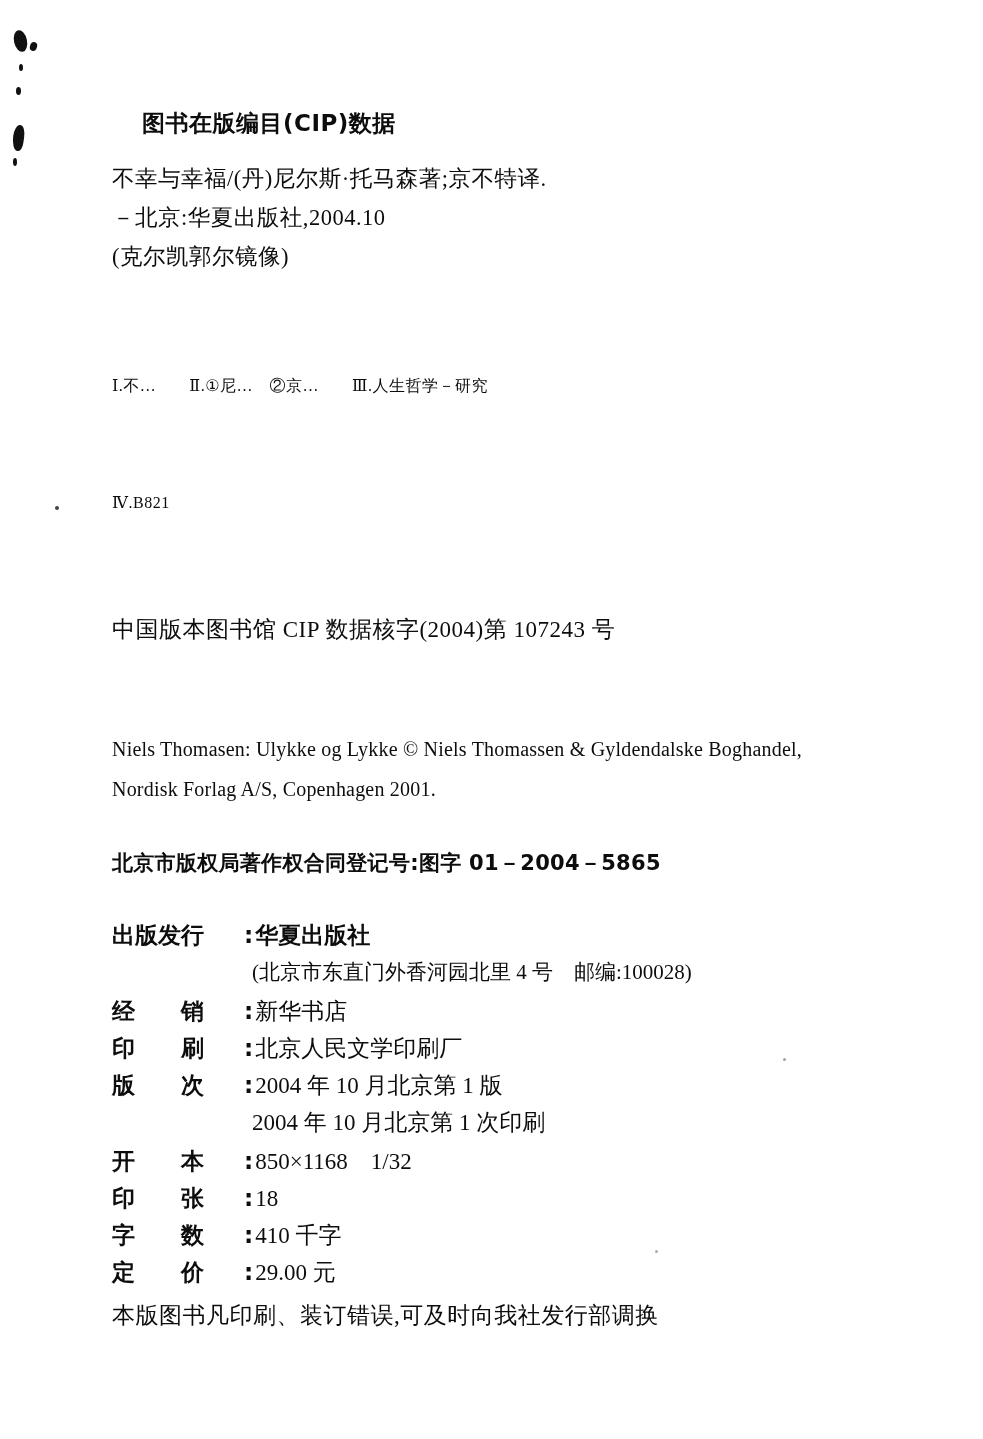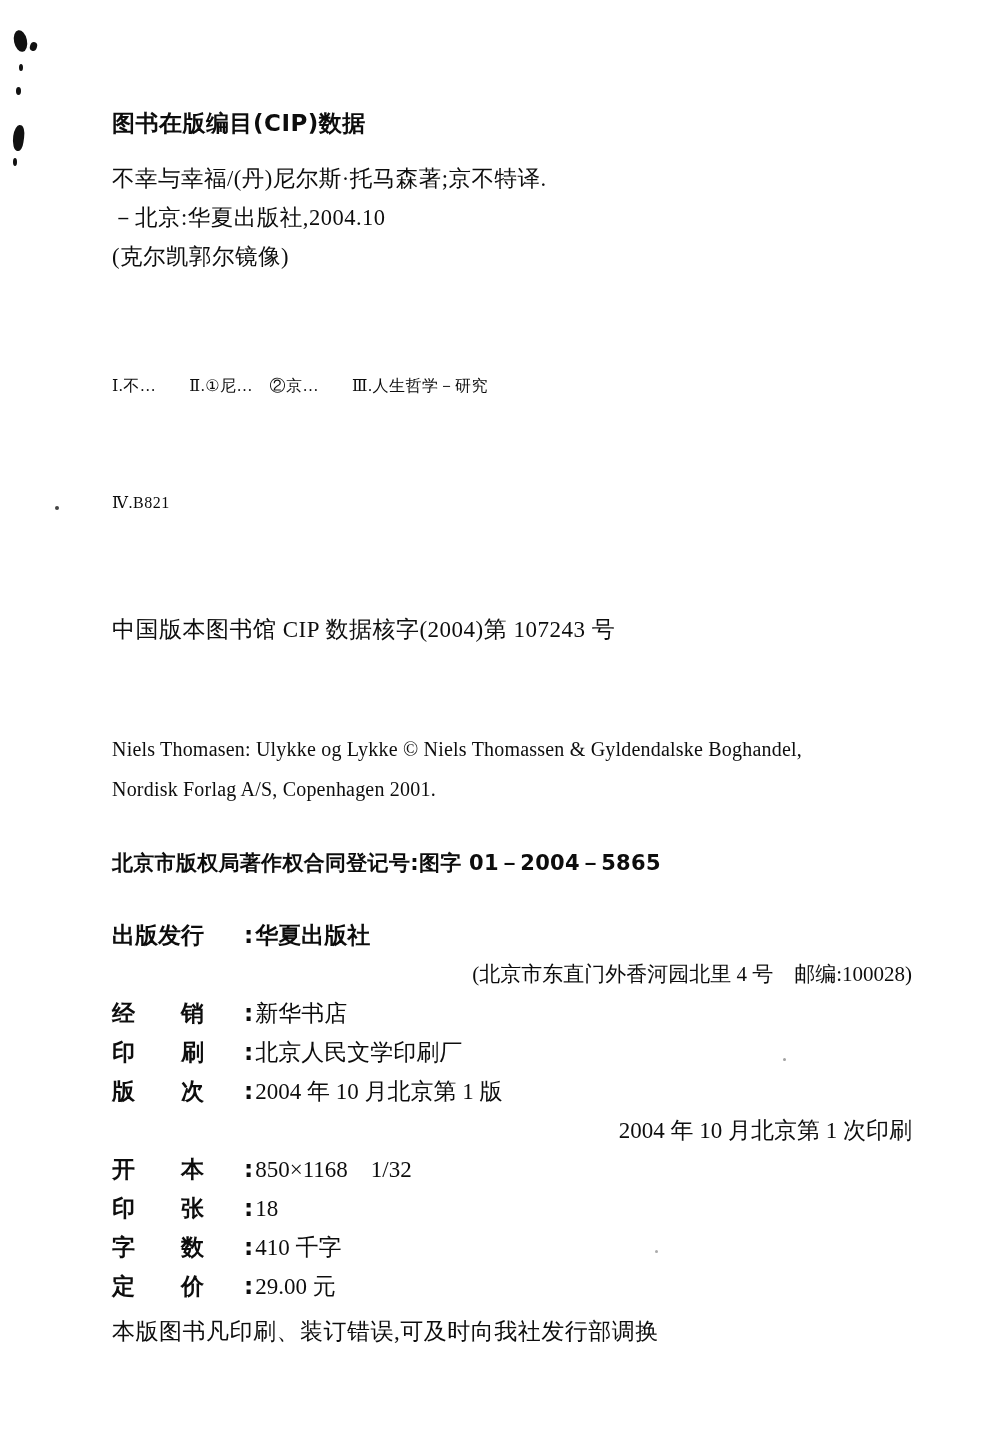--- a/index.html
+++ b/index.html
@@ -46,20 +46,21 @@
     top: 0;
     width: 800px;
   }
 
   .cip-title {
     font-family: "DejaVu Sans", "Liberation Sans", sans-serif;
     font-weight: bold;
     font-size: 23px;
     letter-spacing: 0.5px;
     margin-top: 108px;
+    margin-left: 30px;
   }
 
   .cip-lines {
     margin-top: 20px;
     font-size: 22.5px;
     line-height: 39px;
     letter-spacing: 0.5px;
   }
   .cip-lines .ln { white-space: pre; }
 
@@ -103,21 +104,21 @@
     font-size: 23px;
     line-height: 35px;
   }
   .col-row {
     display: flex;
     align-items: baseline;
     margin-bottom: 2px;
     white-space: pre;
   }
   .col-label {
-    font-family: Liberation Mono, monospace;
+    font-family: Liberation Sans, sans-serif;
     font-weight: bold;
     width: 132px;
     flex: 0 0 132px;
     display: flex;
     justify-content: space-between;
     letter-spacing: 0;
   }
   .col-colon {
     font-family: "DejaVu Sans", "Liberation Sans", sans-serif;
     font-weight: bold;
@@ -127,21 +128,20 @@
   .col-val.bold {
     font-family: "DejaVu Sans", "Liberation Sans", sans-serif;
     font-weight: bold;
   }
   .col-sub {
     margin-left: 140px;
     white-space: pre;
     font-size: 21px;
     line-height: 35px;
     margin-bottom: 4px;
-    text-align: right;
   }
   .col-sub.big { font-size: 23px; }
   .col-note {
     margin-top: 8px;
     font-size: 23px;
     letter-spacing: .5px;
     white-space: pre;
   }
 </style>
 </head>

